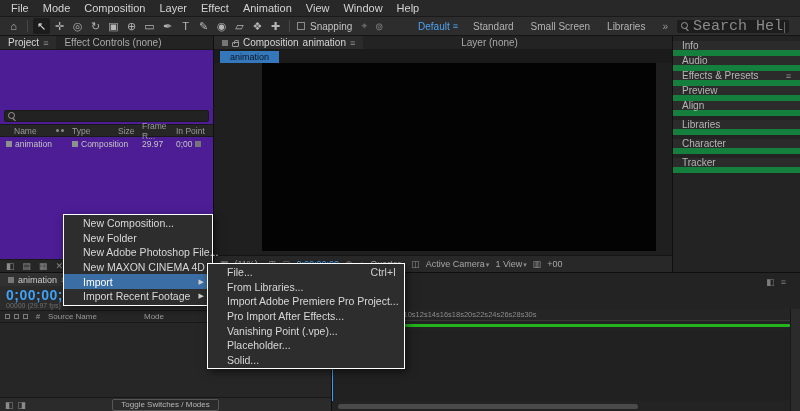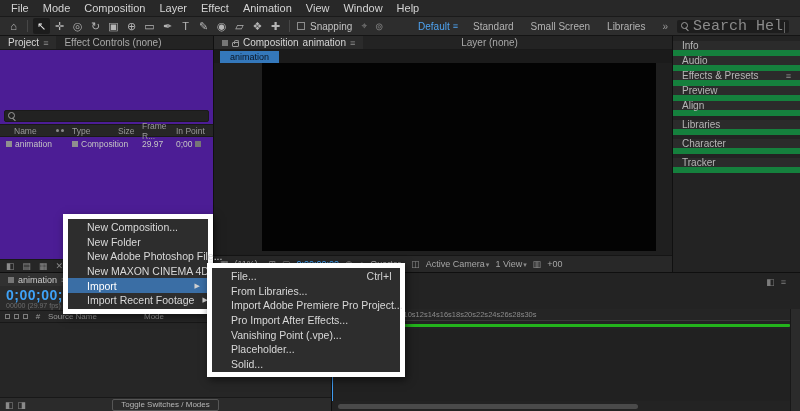--- a/index.html
+++ b/index.html
@@ -136,21 +136,21 @@
     background:#23b31c; border-radius:1px; }
   .tr-body { position:absolute; left:0; top:56px; right:10px; bottom:10px; background:#212121; }
   .playhead { position:absolute; left:0; top:36px; bottom:10px; width:1px; background:#3f9bf0; z-index:5; }
   .playhead-head { position:absolute; left:0; top:36px; width:5px; height:6px; background:#3f9bf0; z-index:5; }
   .tr-strip { position:absolute; right:0; top:36px; bottom:0; width:10px; background:#2b2b2b;
     border-left:1px solid #181818; }
   .tr-scroll { position:absolute; left:6px; bottom:2px; width:300px; height:5px;
     background:#4a4a4a; border-radius:3px; }
 
   
-  .cmenu { position:absolute; background:#2d2d2d; border:5px solid #ffffff;
+  .cmenu { position:absolute; background:#2d2d2d; border:1px solid #ffffff;
     box-shadow:2px 3px 8px rgba(0,0,0,0.55); z-index:50; padding:1px 0; }
   #main-menu { left:63px; top:214px; width:150px; }
   #import-submenu { left:207px; top:263px; width:198px; }
   .citem { height:14.6px; display:flex; align-items:center; padding:0 8px 0 19px;
     font-size:10.5px; color:#d8d8d8; }
   .citem .clabel { flex:1; white-space:nowrap; }
   .citem .cshort { margin-left:12px; color:#cfcfcf; }
   .citem .carrow { font-size:7px; color:#cfcfcf; margin-left:8px; }
   .citem.highlight { background:#3a6ea5; color:#ffffff; }
 </style>

